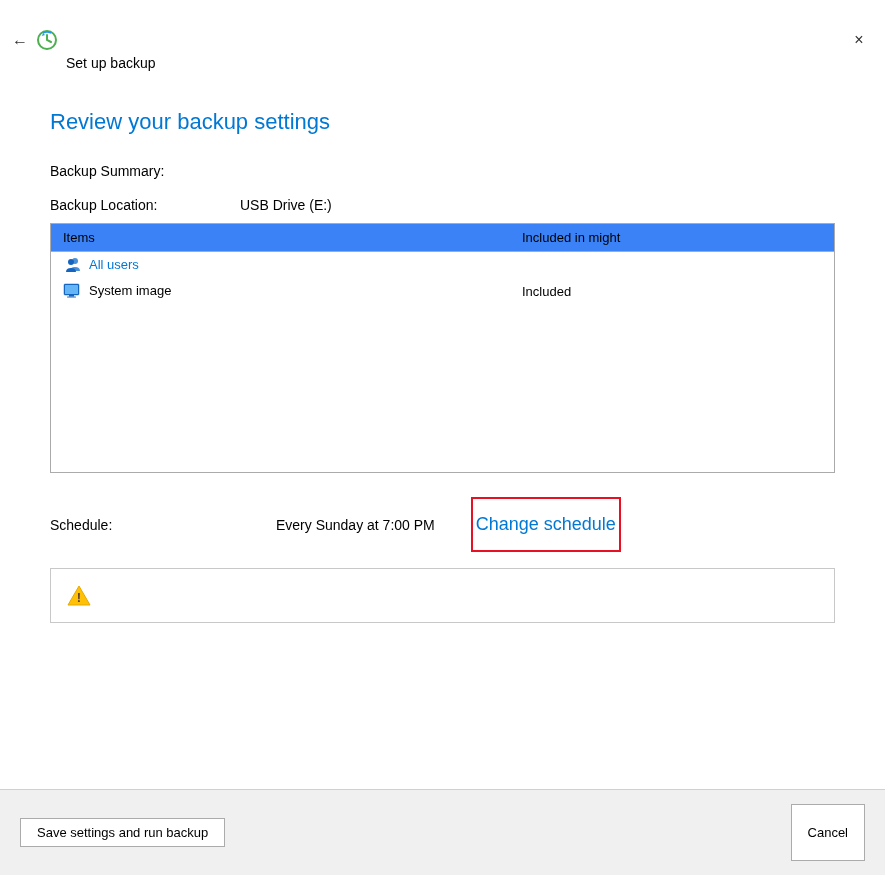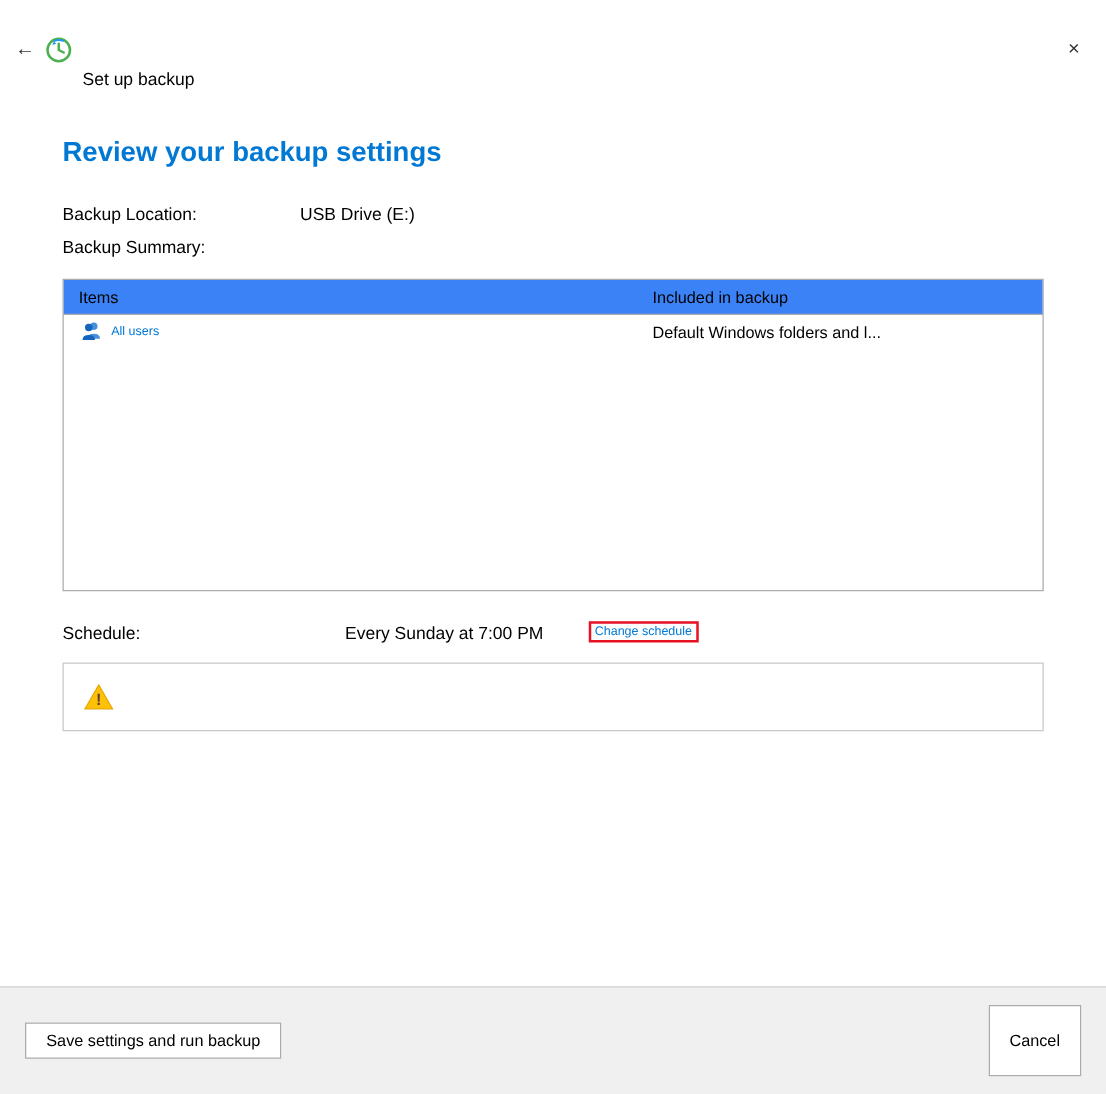--- a/index.html
+++ b/index.html
@@ -69,21 +69,21 @@
     }
 
     .content {
       padding: 20px 50px 20px 50px;
       flex: 1;
     }
 
     .page-heading {
       font-size: 22px;
       color: #0078d4;
-      font-weight: 700;
+      font-weight: 400;
       margin-bottom: 28px;
       margin-top: 10px;
     }
 
     .settings-row {
       display: flex;
       align-items: flex-start;
       margin-bottom: 10px;
     }
 
@@ -138,23 +138,23 @@
     .table-row {
       display: flex;
       align-items: center;
       padding: 5px 12px;
       border-bottom: none;
     }
 
     .table-row-item {
       flex: 1;
       display: flex;
-      align-items: center;
+      align-items: flex-start;
       gap: 6px;
-      font-size: 10px;
+      font-size: 13px;
     }
 
     .table-row-included {
       width: 300px;
       font-size: 13px;
       color: #000;
     }
 
     .item-link {
       color: #0078d4;
@@ -177,23 +177,23 @@
 
     .schedule-value {
       font-size: 14px;
       color: #000;
     }
 
     .change-schedule-link {
       color: #0078d4;
       text-decoration: none;
       cursor: pointer;
-      font-size: 10px;
+      font-size: 18px;
       border: 2px solid #e81123;
-      padding: 1px 3px;
+      padding: 15px 3px;
     }
 
     .warning-box {
       border: 1px solid #c8c8c8;
       padding: 14px 16px;
       display: flex;
       align-items: flex-start;
       gap: 12px;
       background: #fff;
     }
@@ -289,52 +289,65 @@
       </span>
       <span class="title-text">Set up backup</span>
     </div>
     <button class="close-btn">×</button>
   </div>
 
   <div class="content">
     <h1 class="page-heading">Review your backup settings</h1>
 
     <div class="settings-row">
+      <span class="settings-label backup-summary-label">Backup Summary:</span>
+    </div>
+
+    <div class="settings-row">
       <span class="settings-label">Backup Location:</span>
       <span class="settings-value">USB Drive (E:)</span>
-    </div>
-
-    <div class="settings-row">
-      <span class="settings-label backup-summary-label">Backup Summary:</span>
     </div>
 
     <div class="table-container">
       <div class="table-header">
         <span class="table-header-items">Items</span>
-        <span class="table-header-included">Included in backup</span>
+        <span class="table-header-included">Included in might</span>
       </div>
       <div class="table-body">
 
         <div class="table-row">
           <div class="table-row-item">
             <span class="users-icon">
               <svg width="20" height="16" viewBox="0 0 20 16" xmlns="http://www.w3.org/2000/svg">
 
                 <circle cx="12" cy="4" r="3" fill="#4a90d9"></circle>
                 <path d="M7 14 Q7 10 12 10 Q17 10 17 14" fill="#4a90d9"></path>
 
                 <circle cx="8" cy="5" r="3" fill="#1565c0"></circle>
                 <path d="M3 15 Q3 11 8 11 Q13 11 13 15" fill="#1565c0"></path>
               </svg>
             </span>
             <a class="item-link">All users</a>
           </div>
-          <span class="table-row-included">Default Windows folders and l...</span>
         </div>
 
+        <div class="table-row">
+          <div class="table-row-item">
+            <span class="monitor-icon">
+              <svg width="20" height="16" viewBox="0 0 20 16" xmlns="http://www.w3.org/2000/svg">
+                <rect x="1" y="1" width="15" height="11" rx="1" fill="#1565c0" stroke="#1565c0" stroke-width="0.5"></rect>
+                <rect x="2" y="2" width="13" height="9" rx="0.5" fill="#64b5f6"></rect>
+                <rect x="6" y="12" width="5" height="1.5" fill="#1565c0"></rect>
+                <rect x="4" y="13.5" width="9" height="1" rx="0.5" fill="#1565c0"></rect>
+              </svg>
+            </span>
+            <span>System image</span>
+          </div>
+          <span class="table-row-included">Included</span>
+        </div>
       </div>
     </div>
 
     <div class="schedule-row">
       <span class="schedule-label">Schedule:</span>
       <span class="schedule-value">Every Sunday at 7:00 PM</span>
       <a class="change-schedule-link">Change schedule</a>
     </div>
 
     <div class="warning-box">

